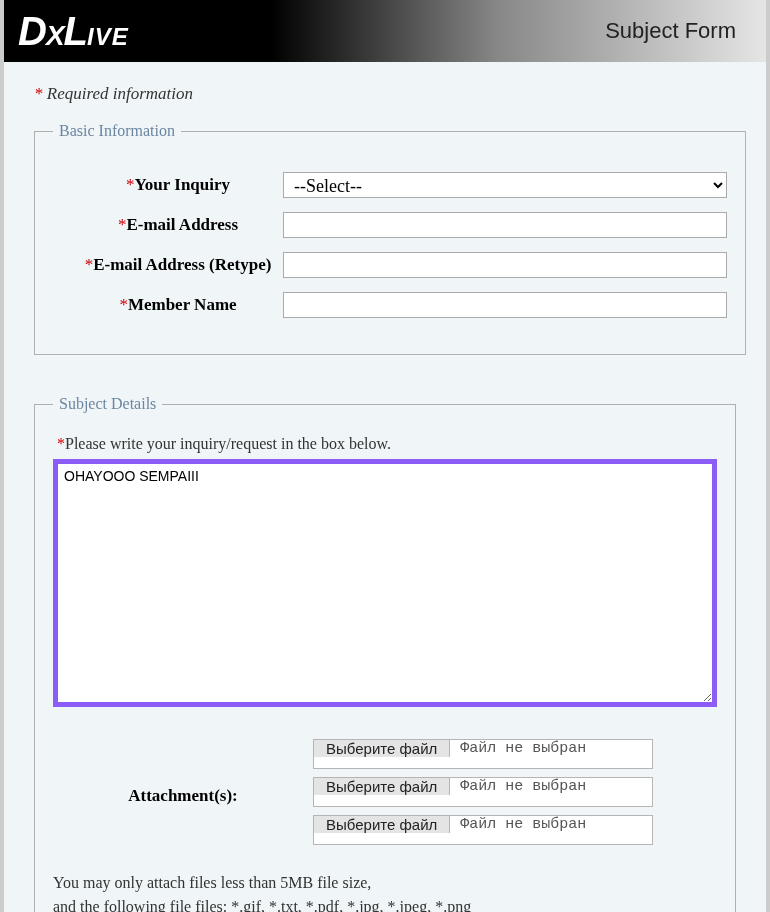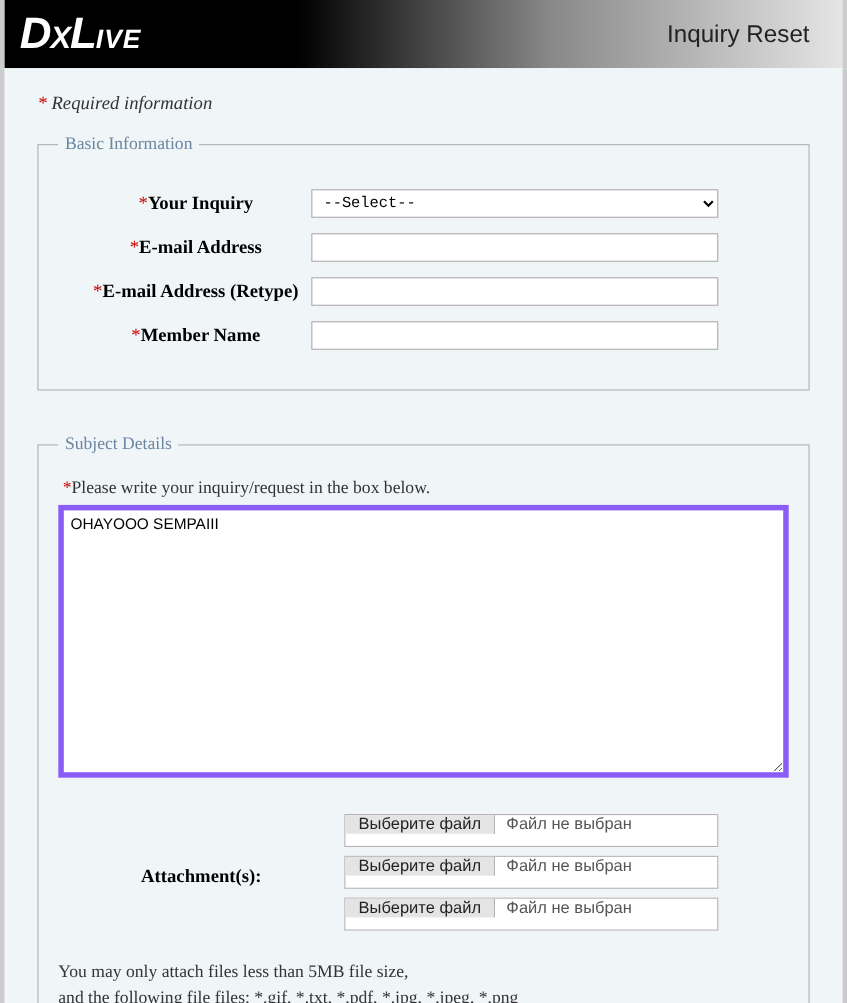--- a/index.html
+++ b/index.html
@@ -68,26 +68,26 @@
     width: 230px;
     text-align: center;
     padding-left: 20px;
     font-weight: bold;
     color: #000;
     font-size: 17px;
   }
   .form-row .label .star { color:#c00; font-weight:normal; }
   .form-row .control { flex: 1; }
   select, input.text {
-    width: 370px;
+    width: 444px;
     height: 26px;
     border: 1px solid #aaa;
     background: #fff;
-    font-family: Liberation Mono, monospace;
-    font-size: 14px;
+    font-family: Liberation Serif, serif;
+    font-size: 18px;
     padding: 2px 6px;
   }
   textarea {
     width: 100%;
     height: 248px;
     border: 5px solid #8b5cf6;
     background: #fff;
     font-family: Arial, sans-serif;
     font-size: 14px;
     padding: 4px 6px;
@@ -124,21 +124,21 @@
     padding: 0 12px;
     font-family: Arial, sans-serif;
     font-size: 15px;
     color: #222;
     cursor: pointer;
     display:flex; align-items:center;
   }
   .file-status {
     padding: 0 10px;
     color: #555;
-    font-family: Liberation Sans, sans-serif;
+    font-family: Liberation Mono, monospace;
     font-size: 15px;
     display:flex; align-items:center;
   }
   .file-note { font-size:16px; color:#333; margin-top:18px; line-height:1.5; }
   .button-row { text-align:center; margin-top:22px; }
   button.action {
     background: #e4e4e4;
     border: 1px solid #999;
     padding: 4px 10px;
     font-family: Arial, sans-serif;
@@ -151,21 +151,21 @@
 </head>
 <body>
 
 <div class="header">
   <div class="logo">
     <span class="d">D</span>
       <span class="x">X</span>
       <span class="l">L</span>
       <span class="rest">IVE</span>
   </div>
-  <div class="header-title">Inquiry Reset</div>
+  <div class="header-title">Subject Form</div>
 </div>
 
 <div class="page">
 
   <div class="required-note">
     <span class="star">*</span> <span>Required information</span>
   </div>
 
   <fieldset>
     <legend>Basic Information</legend>

